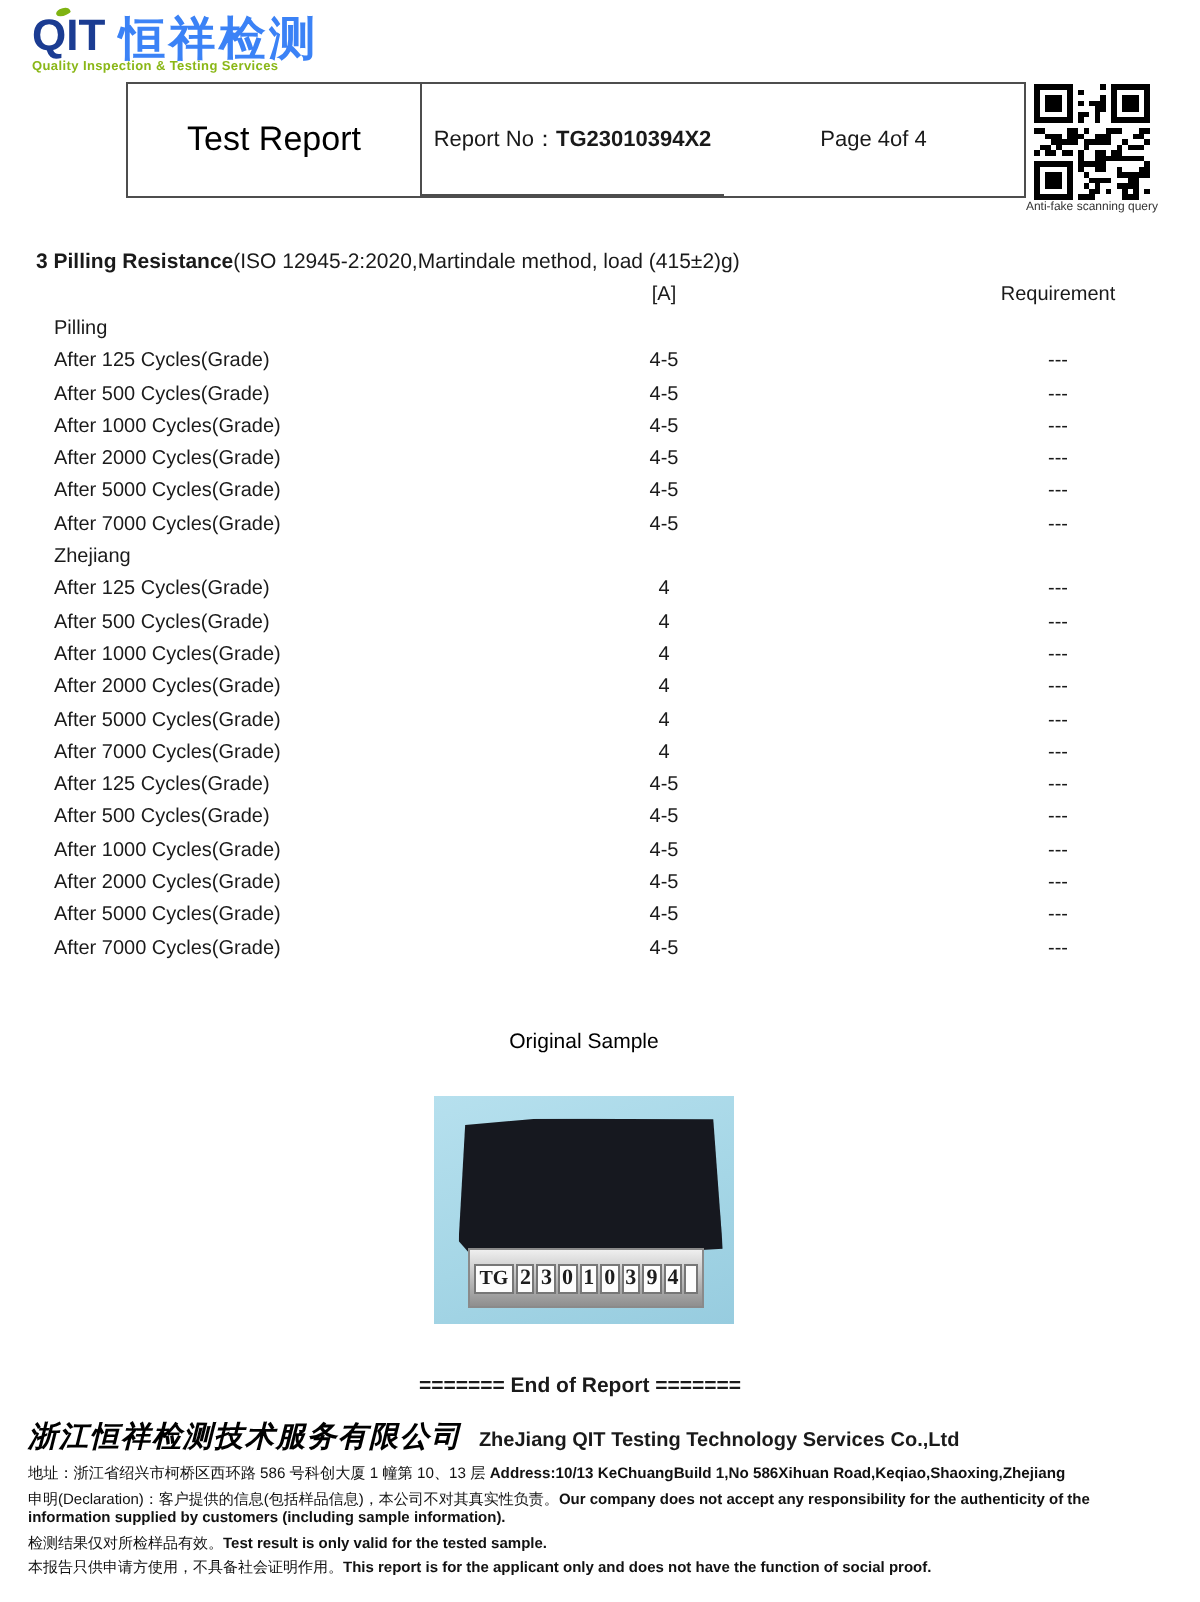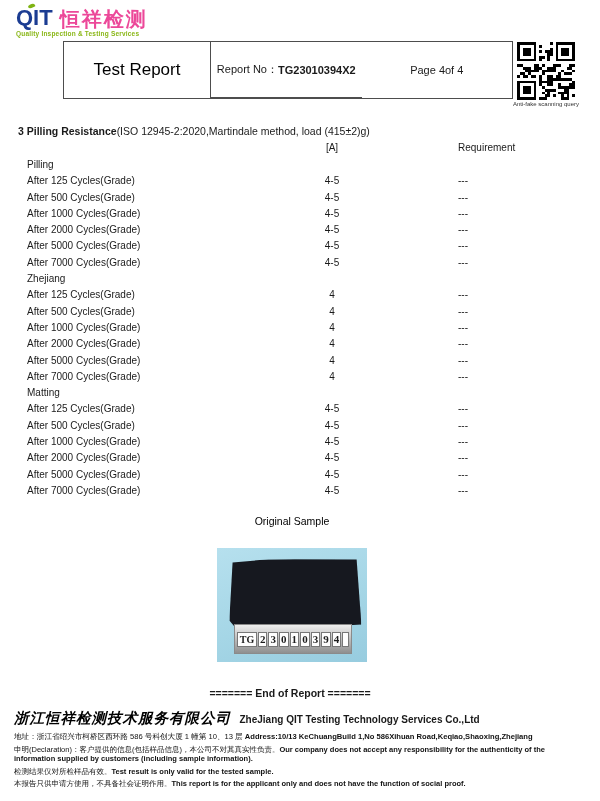--- a/index.html
+++ b/index.html
@@ -7,39 +7,39 @@
   #page {
     position:relative; width:600px; height:801px; background:#ffffff;
     font-family:"Liberation Sans","DejaVu Sans",sans-serif; color:#1a1a1a;
     margin:0 auto; overflow:hidden;
   }
   
   #logo { position:absolute; left:16px; top:7px; }
   .logo-row { display:flex; align-items:flex-end; }
   .logo-qit { font-size:22px; font-weight:bold; color:#1b3c92; letter-spacing:0px; line-height:22px; position:relative; }
   .logo-accent { position:absolute; left:12px; top:-3px; width:7px; height:4px; background:#7fb312; border-radius:60% 100% 20% 100%; transform:rotate(-28deg); }
-  .logo-cn { font-size:20px; font-weight:bold; color:#ec4899; margin-left:7px; letter-spacing:2px; line-height:20px; }
+  .logo-cn { font-size:23px; font-weight:bold; color:#3b82f6; margin-left:7px; letter-spacing:2px; line-height:20px; }
   .logo-tagline { font-size:6.5px; font-weight:bold; color:#8ab717; margin-top:1px; letter-spacing:0.2px; }
   
   #hdr-table { position:absolute; left:63px; top:41px; width:450px; height:58px; border:1px solid #4d4d4d; display:flex; }
   .hdr-left { width:147px; border-right:1px solid #4d4d4d; display:flex; align-items:center; justify-content:center; }
   .hdr-title { font-size:17px; font-weight:normal; color:#000; }
   .hdr-right { flex:1; display:flex; }
   .hdr-row1 { flex:1; border-bottom:1px solid #4d4d4d; display:flex; align-items:center; justify-content:center; font-size:11px; }
   .hdr-row2 { flex:1; display:flex; align-items:center; justify-content:center; font-size:11px; }
   
   #qr-box { position:absolute; left:517px; top:42px; width:58px; height:58px; }
   #qr-box svg { display:block; }
   #qr-caption { position:absolute; left:494px; top:101px; width:104px; text-align:center; font-size:6px; color:#333; }
   
   #sec-title { position:absolute; left:18px; top:125px; font-size:10.5px; }
   #sec-title b { font-weight:bold; }
   .c-label { position:absolute; left:27px; white-space:nowrap; }
   .c-val   { position:absolute; left:252px; width:160px; text-align:center; }
-  .c-req   { position:absolute; left:458px; width:120px; text-align:left; }
+  .c-req   { position:absolute; left:469px; width:120px; text-align:center; }
   #col-hdr { position:absolute; left:0; top:142px; width:600px; height:16px; font-size:10px; }
   #report-rows { position:absolute; left:0; top:157px; width:600px; }
   .trow { position:relative; height:16.3px; font-size:10px; line-height:16.3px; }
   
   #sample-title { position:absolute; left:0; top:515px; width:584px; text-align:center; font-size:10.5px; color:#000; }
   #photo { position:absolute; left:217px; top:548px; width:150px; height:114px;
            background:linear-gradient(160deg,#b6e0ee 0%,#a5d6e6 55%,#97ccdf 100%); }
   #fabric { position:absolute; left:12px; top:11px; width:132px; height:69px; background:#16181f;
             transform:rotate(-0.7deg);
             clip-path:polygon(3% 4%, 30% 0%, 97% 2%, 100% 96%, 55% 100%, 4% 97%, 0% 88%);
@@ -298,23 +298,20 @@
         <span class="c-label">After 5000 Cycles(Grade)</span>
         <span class="c-val">4</span>
         <span class="c-req">---</span>
       </div>
       <div class="trow">
         <span class="c-label">After 7000 Cycles(Grade)</span>
         <span class="c-val">4</span>
         <span class="c-req">---</span>
       </div>
       <div class="trow">
-        <span class="c-label">Matting</span>
-      </div>
-      <div class="trow">
         <span class="c-label">After 125 Cycles(Grade)</span>
         <span class="c-val">4-5</span>
         <span class="c-req">---</span>
       </div>
       <div class="trow">
         <span class="c-label">After 500 Cycles(Grade)</span>
         <span class="c-val">4-5</span>
         <span class="c-req">---</span>
       </div>
       <div class="trow">

